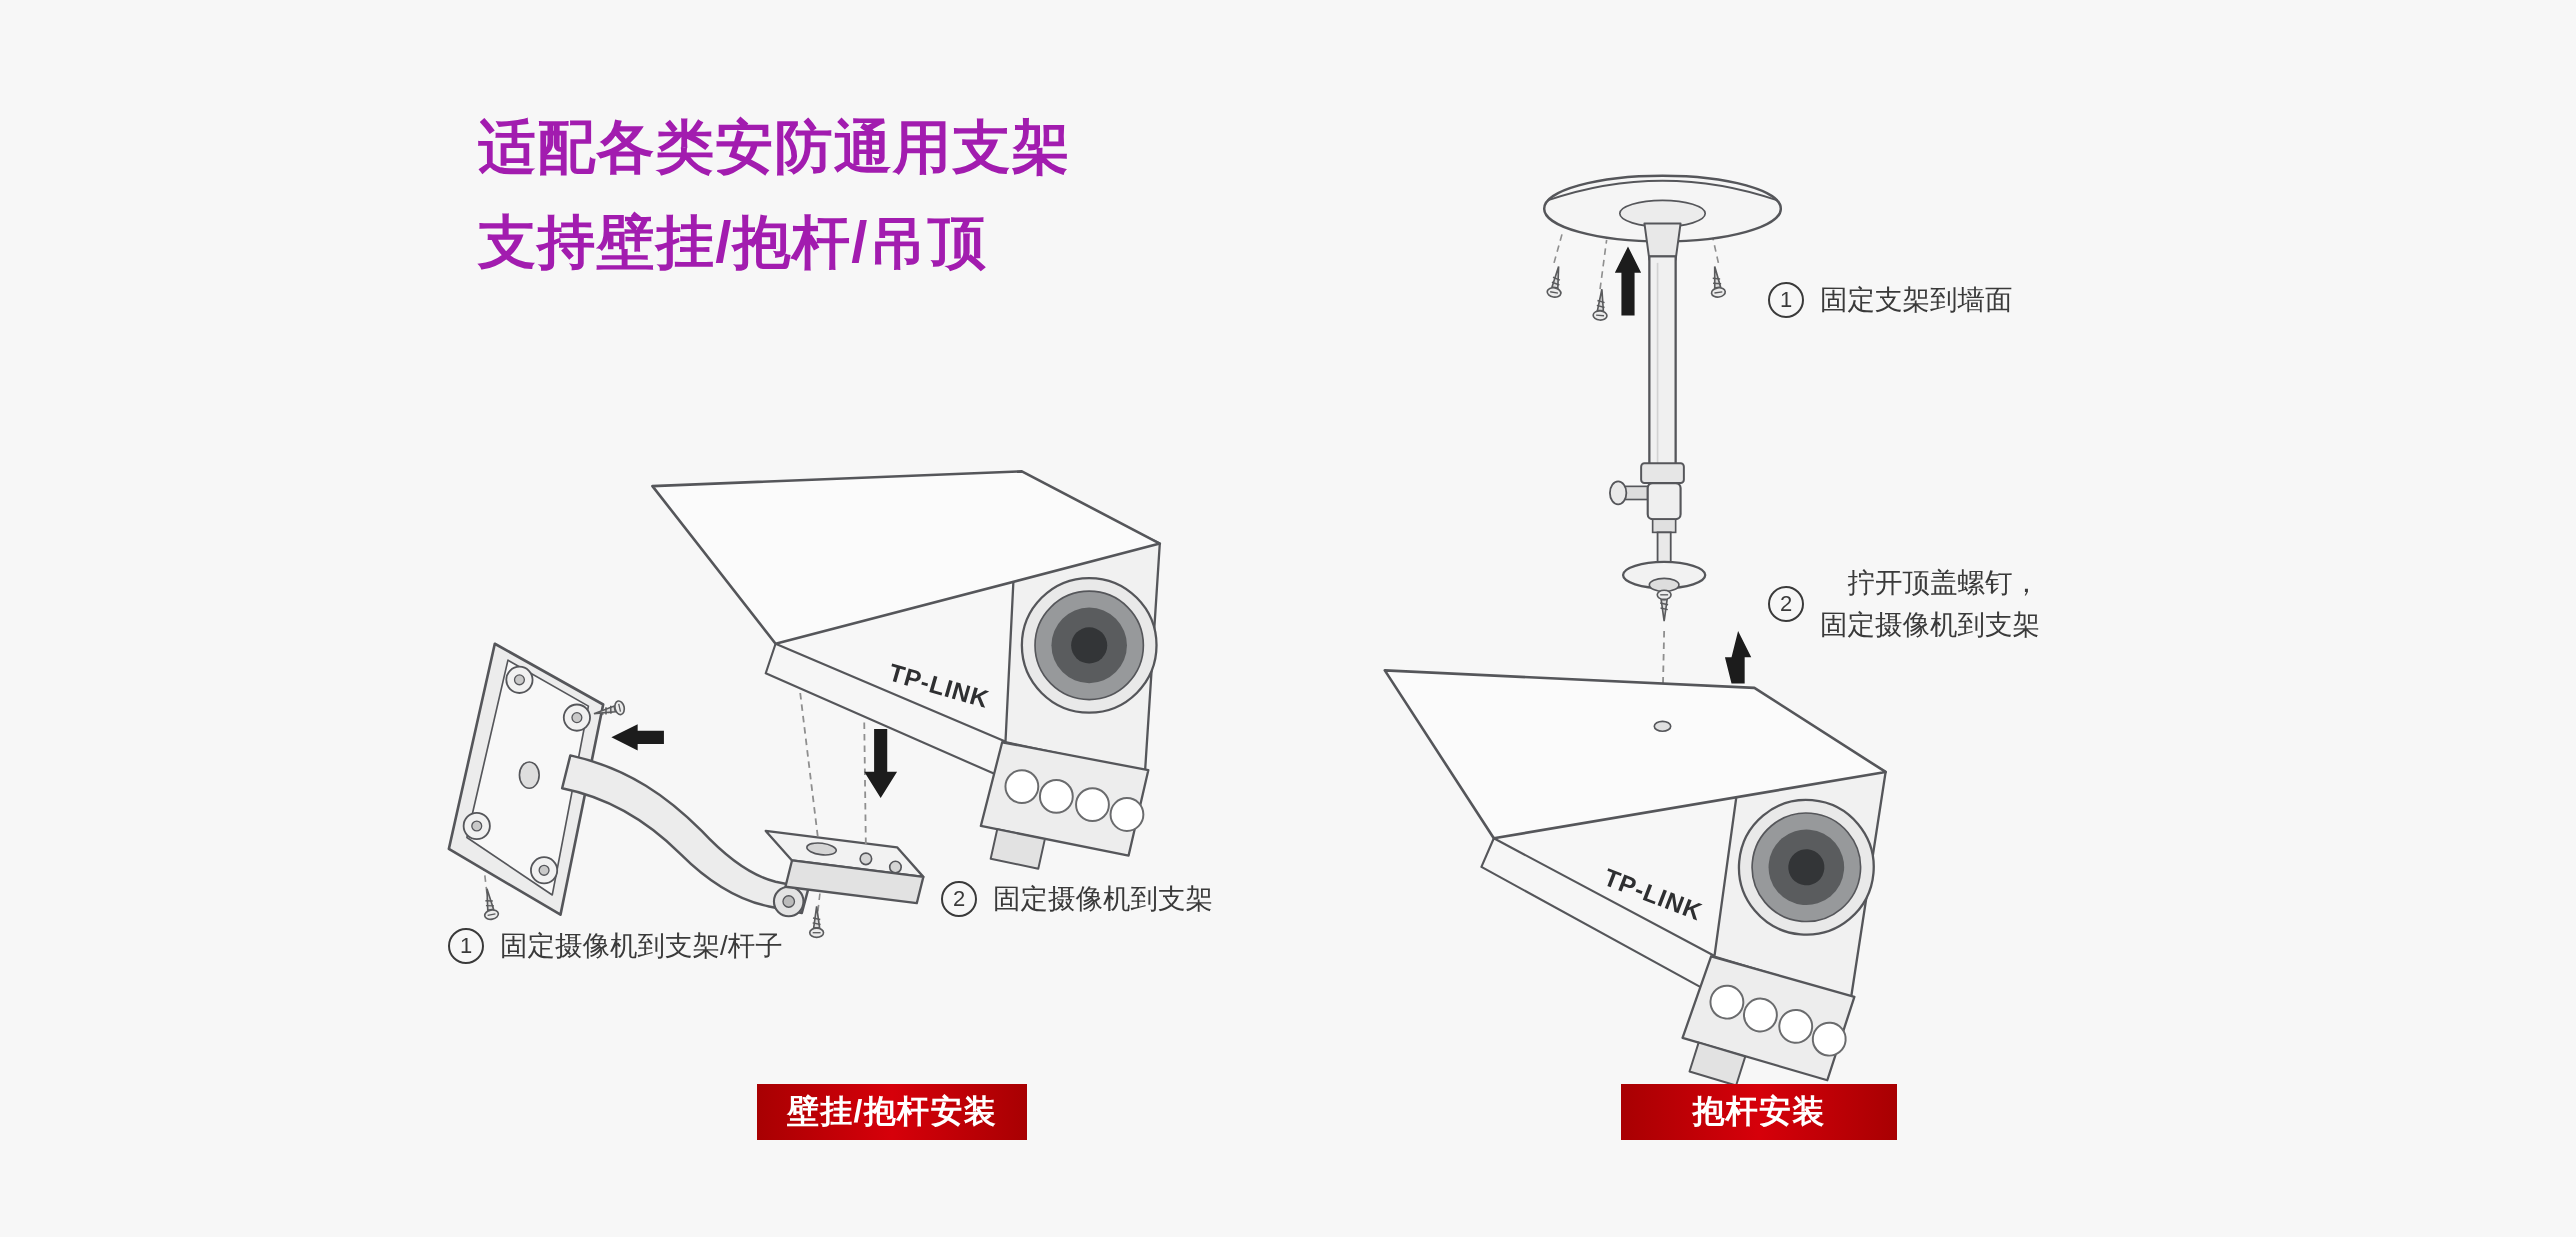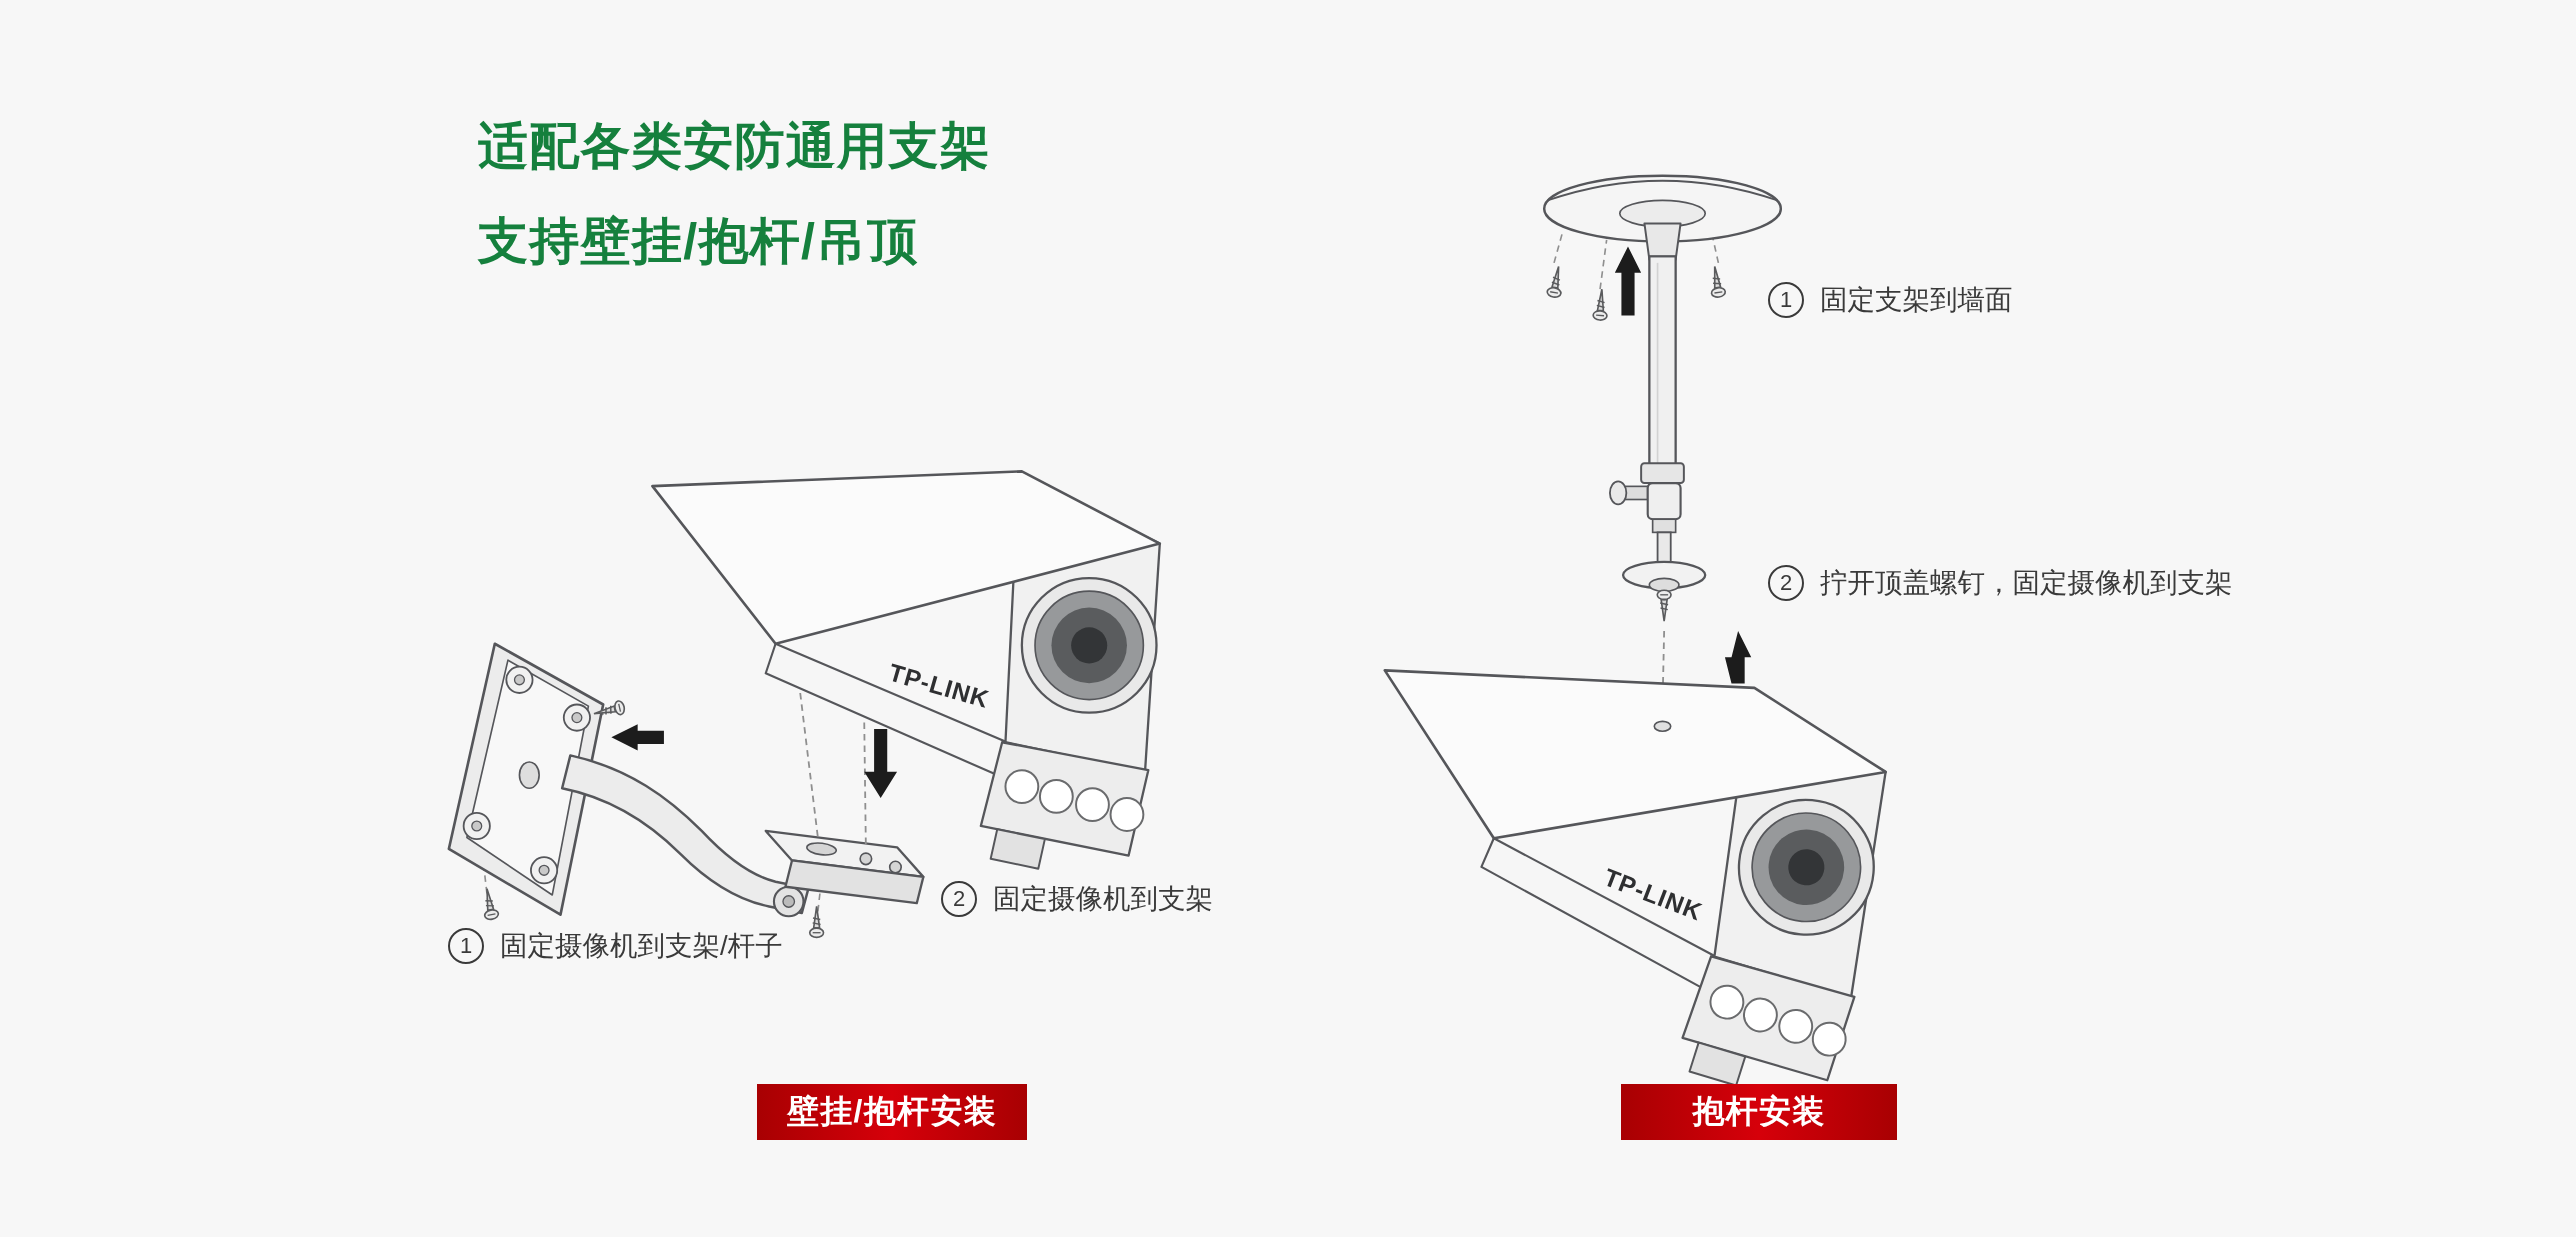--- a/index.html
+++ b/index.html
@@ -4,36 +4,36 @@
 <style>
   html,body{margin:0;padding:0;}
   body{
     width:2576px;height:1237px;position:relative;overflow:hidden;
     background:#f7f7f7;
     font-family:"Liberation Sans","DejaVu Sans",sans-serif;
     color:#3a3a3a;
   }
   .headline{
     position:absolute;left:478px;top:99px;
-    font-size:50px;line-height:95px;font-weight:700;
-    color:#15803d;letter-spacing:1.3px;white-space:nowrap;
+    font-size:58px;line-height:95px;font-weight:700;
+    color:#a21caf;letter-spacing:1.3px;white-space:nowrap;
   }
   .illustration{position:absolute;}
   .step{
     position:absolute;display:flex;align-items:center;gap:16px;
     font-size:27.5px;color:#3a3a3a;white-space:nowrap;
   }
   .step .num{
     box-sizing:border-box;width:36px;height:36px;flex:0 0 auto;
     border:2px solid #3a3a3a;border-radius:50%;
     display:flex;align-items:center;justify-content:center;
     font-size:22px;line-height:1;
   }
   .step .txt{display:block;text-align:right;}
-  .step .txt-multiline{display:flex;flex-direction:row;line-height:42px;}
+  .step .txt-multiline{display:flex;flex-direction:column;line-height:42px;}
   #step-wall-1{left:448px;top:928px;}
   #step-wall-2{left:941px;top:881px;}
   #step-ceil-1{left:1768px;top:282px;}
   #step-ceil-2{left:1768px;top:562px;}
   .badge{
     position:absolute;top:1084px;height:56px;
     display:flex;align-items:center;justify-content:center;
     color:#ffffff;font-weight:700;font-size:32px;letter-spacing:1.3px;
     background:linear-gradient(to right,#a80002,#d6000a 50%,#a80002);
     margin-left:39px;

